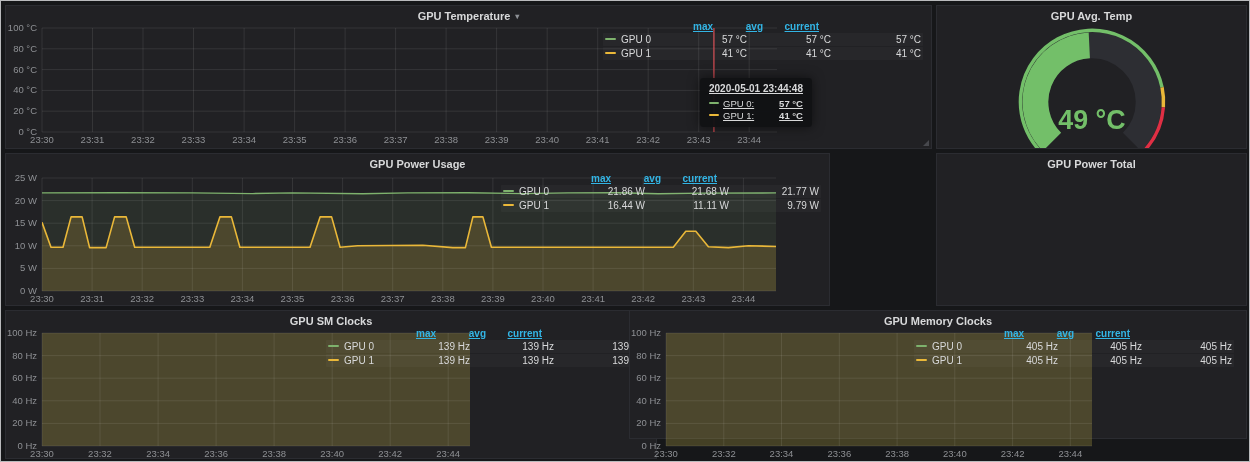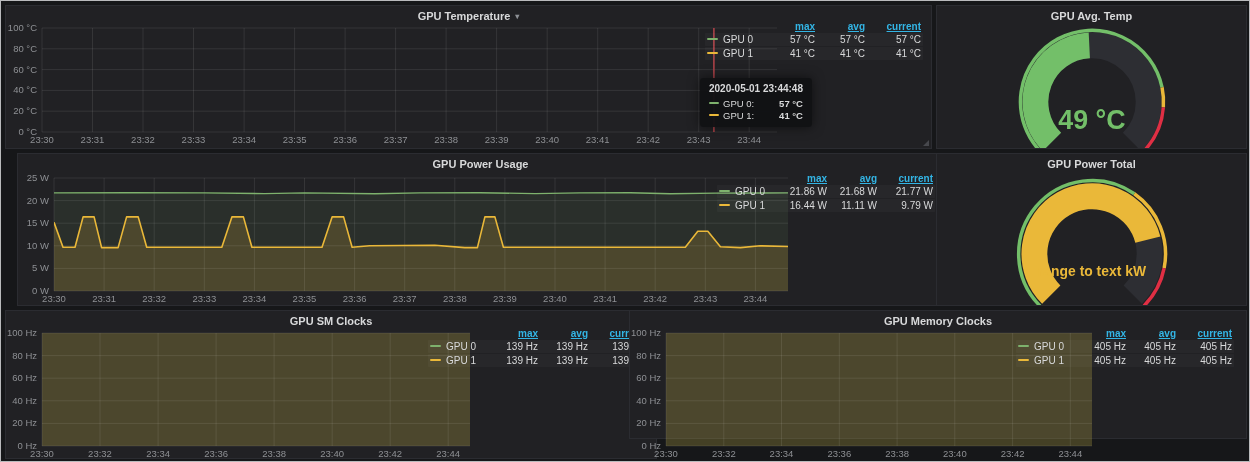--- a/index.html
+++ b/index.html
@@ -7,27 +7,27 @@
     border:1px solid #b9babc;box-sizing:border-box;overflow:hidden;
     font-family:"Liberation Sans",sans-serif;-webkit-font-smoothing:antialiased;}
   .panel{position:absolute;background:#212124;border:1px solid #2b2c31;box-sizing:border-box;}
   .panel-title{height:16px;line-height:20px;text-align:center;font-size:11px;font-weight:600;
     color:#d8d9da;cursor:pointer;white-space:nowrap;}
   .caret{display:inline-block;font-size:8px;color:#8e9196;margin-left:5px;transform:translateY(-1px);}
   svg.chart{display:block;}
   svg text.tick{fill:#8e9094;font-size:9.5px;font-family:"Liberation Sans",sans-serif;}
   .legend{position:absolute;font-size:10px;color:#d8d9da;}
   .lg-row{display:grid;grid-template-columns:58px 54px 50px 56px;height:13px;line-height:13px;align-items:center;}
-  .lg-row.lg-body{background:rgba(255,255,255,0.03);margin-bottom:1px;border-radius:1px;}
+  .lg-row.lg-body{background:rgba(255,255,255,0.03);margin-bottom:1px;border-radius:1px;gap:34px;}
   .lg-val{text-align:right;padding-right:2px;}
   .lg-head .lg-val{color:#33b5e5;font-weight:700;text-decoration:underline;}
   .lg-name{white-space:nowrap;padding-left:2px;cursor:pointer;}
   .lg-swatch{display:inline-block;width:11px;height:2px;border-radius:1px;margin:0 5px 3px 0;vertical-align:middle;}
   .tooltip{position:absolute;left:694px;top:72px;background:rgba(17,18,20,0.96);border-radius:3px;
-    padding:5px 9px 6px;font-size:9.5px;color:#d8d9da;box-shadow:0 0 12px rgba(0,0,0,0.55);z-index:6;}
+    padding:5px 9px 6px;font-size:9.5px;color:#d8d9da;box-shadow:0 0 12px rgba(0,0,0,0.55);z-index:6;text-decoration:underline;}
   .tt-time{font-weight:700;font-size:10px;margin-bottom:3px;white-space:nowrap;}
   .tt-row{display:flex;align-items:center;height:12px;white-space:nowrap;}
   .tt-dash{width:10px;height:2px;border-radius:1px;margin-right:4px;}
   .tt-val{font-weight:700;margin-left:auto;padding-left:10px;}
   .gauge-wrap{display:flex;}
   .resize-handle{position:absolute;right:2px;bottom:2px;width:0;height:0;cursor:nwse-resize;
     border-left:6px solid transparent;border-bottom:6px solid #47484d;}
 </style>
 </head>
 <body>
@@ -131,21 +131,21 @@
           <path d="M 115.7 120.3 A 57 57 0 1 1 196.3 120.3" fill="none" stroke="#2d2e33" stroke-width="26"></path>
           <path d="M 115.7 120.3 A 57 57 0 0 1 153.3 23.1" fill="none" stroke="#73bf69" stroke-width="26"></path>
           <path d="M 105.1 130.9 A 72 72 0 1 1 226.5 65.4" fill="none" stroke="#73bf69" stroke-width="3.5"></path>
           <path d="M 226.5 65.4 A 72 72 0 0 1 227.8 85.6" fill="none" stroke="#eab839" stroke-width="3.5"></path>
           <path d="M 227.8 85.6 A 72 72 0 0 1 206.9 130.9" fill="none" stroke="#e02f44" stroke-width="3.5"></path>
           <text x="156" y="107" text-anchor="middle" font-size="27" font-weight="700" fill="#73bf69" font-family="Liberation Sans, sans-serif">49 °C</text>
         </svg>
     </div>
   </div>
 
-  <div class="panel" style="left:16px;top:152px;width:927px;height:153px">
+  <div class="panel" style="left:4px;top:152px;width:825px;height:153px">
     <div class="panel-title">
       <span>GPU Power Usage</span>
     </div>
     <svg class="chart" width="772" height="137" viewBox="0 0 772 137">
         <clipPath id="clip_power">
           <rect x="36" y="8" width="734" height="113"></rect>
         </clipPath>
         <polygon clip-path="url(#clip_power)" points="36.0,121.0 36.0,22.9 111.2,22.7 186.3,22.9 246.4,23.6 286.5,22.9 356.7,23.8 401.7,22.9 461.9,22.7 517.0,23.6 562.1,22.9 612.2,22.7 652.3,23.8 697.4,23.1 772.5,22.9 772.5,121.0" fill="#7eb26d" fill-opacity="0.1"></polygon>
         <polygon clip-path="url(#clip_power)" points="36.0,121.0 36.0,52.3 45.0,77.2 57.0,77.2 65.1,46.9 76.1,46.9 83.6,77.6 100.1,77.6 108.6,46.9 120.2,46.9 128.7,77.2 203.8,77.2 213.9,46.9 225.4,46.9 233.9,77.2 304.0,77.2 314.1,46.9 325.6,46.9 334.1,77.2 351.6,75.8 416.8,75.3 446.8,77.6 459.4,77.6 466.9,46.9 476.9,46.9 485.4,77.2 667.3,77.2 679.8,61.3 689.8,61.3 702.4,76.7 722.4,77.6 742.4,75.8 772.5,76.5 772.5,121.0" fill="#eab839" fill-opacity="0.18"></polygon>
         <line x1="36" x2="770" y1="121.0" y2="121.0" stroke="rgba(255,255,255,0.09)" stroke-width="1"></line>
@@ -212,30 +212,20 @@
           <span class="lg-val">11.11 W</span>
           <span class="lg-val">9.79 W</span>
         </div>
       </div>
   </div>
 
   <div class="panel" style="left:935px;top:152px;width:311px;height:153px">
     <div class="panel-title">
       <span>GPU Power Total</span>
     </div>
-    <div class="gauge-wrap">
-      <svg width="311" height="135" viewBox="0 0 311 135">
-          <path d="M 115.0 125.0 A 58 58 0 1 1 197.0 125.0" fill="none" stroke="#2d2e33" stroke-width="26"></path>
-          <path d="M 115.0 125.0 A 58 58 0 1 1 212.2 69.6" fill="none" stroke="#eab839" stroke-width="26"></path>
-          <path d="M 103.7 136.3 A 74 74 0 0 1 198.6 23.5" fill="none" stroke="#73bf69" stroke-width="3.5"></path>
-          <path d="M 198.6 23.5 A 74 74 0 0 1 228.6 98.4" fill="none" stroke="#eab839" stroke-width="3.5"></path>
-          <path d="M 228.6 98.4 A 74 74 0 0 1 208.3 136.3" fill="none" stroke="#e02f44" stroke-width="3.5"></path>
-          <text x="156" y="106" text-anchor="middle" font-size="14" font-weight="700" fill="#eab839" font-family="Liberation Sans, sans-serif">range to text kW</text>
-        </svg>
-    </div>
   </div>
 
   <div class="panel" style="left:4px;top:309px;width:652px;height:149px">
     <div class="panel-title">
       <span>GPU SM Clocks</span>
     </div>
     <svg class="chart" width="466" height="133" viewBox="0 0 466 133">
         <clipPath id="clip_sm_clocks">
           <rect x="36" y="6" width="428" height="113"></rect>
         </clipPath>

